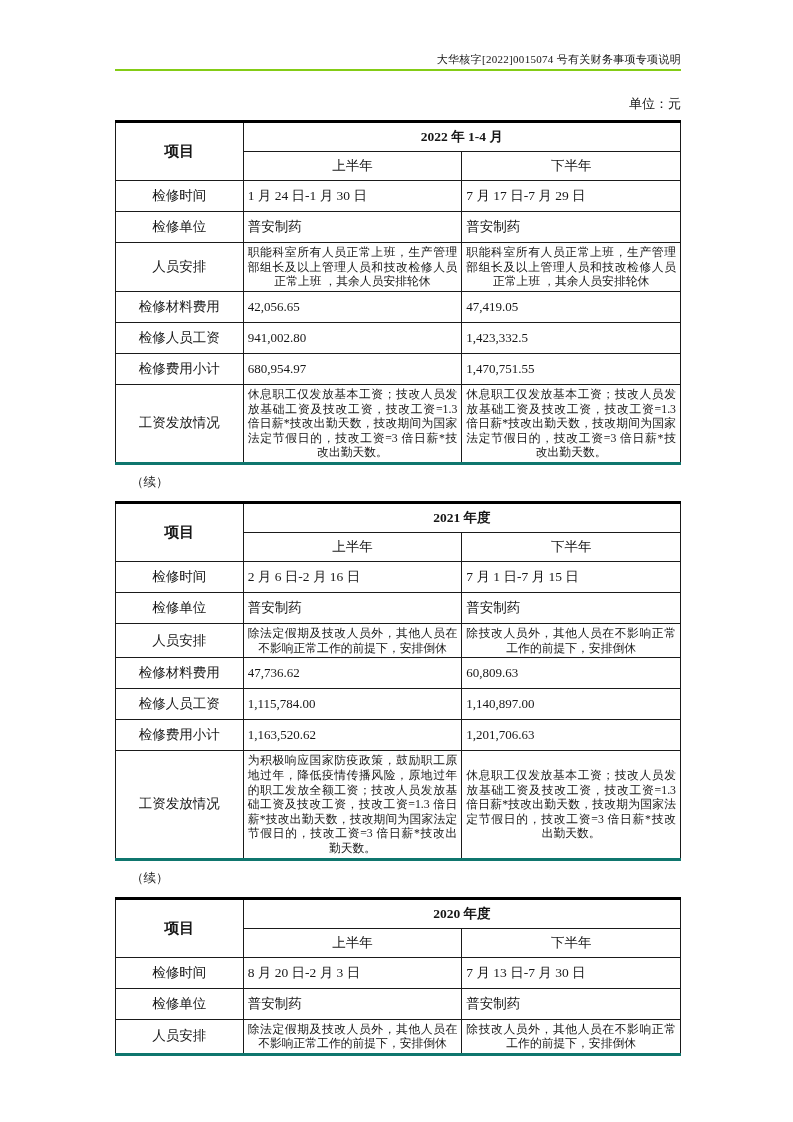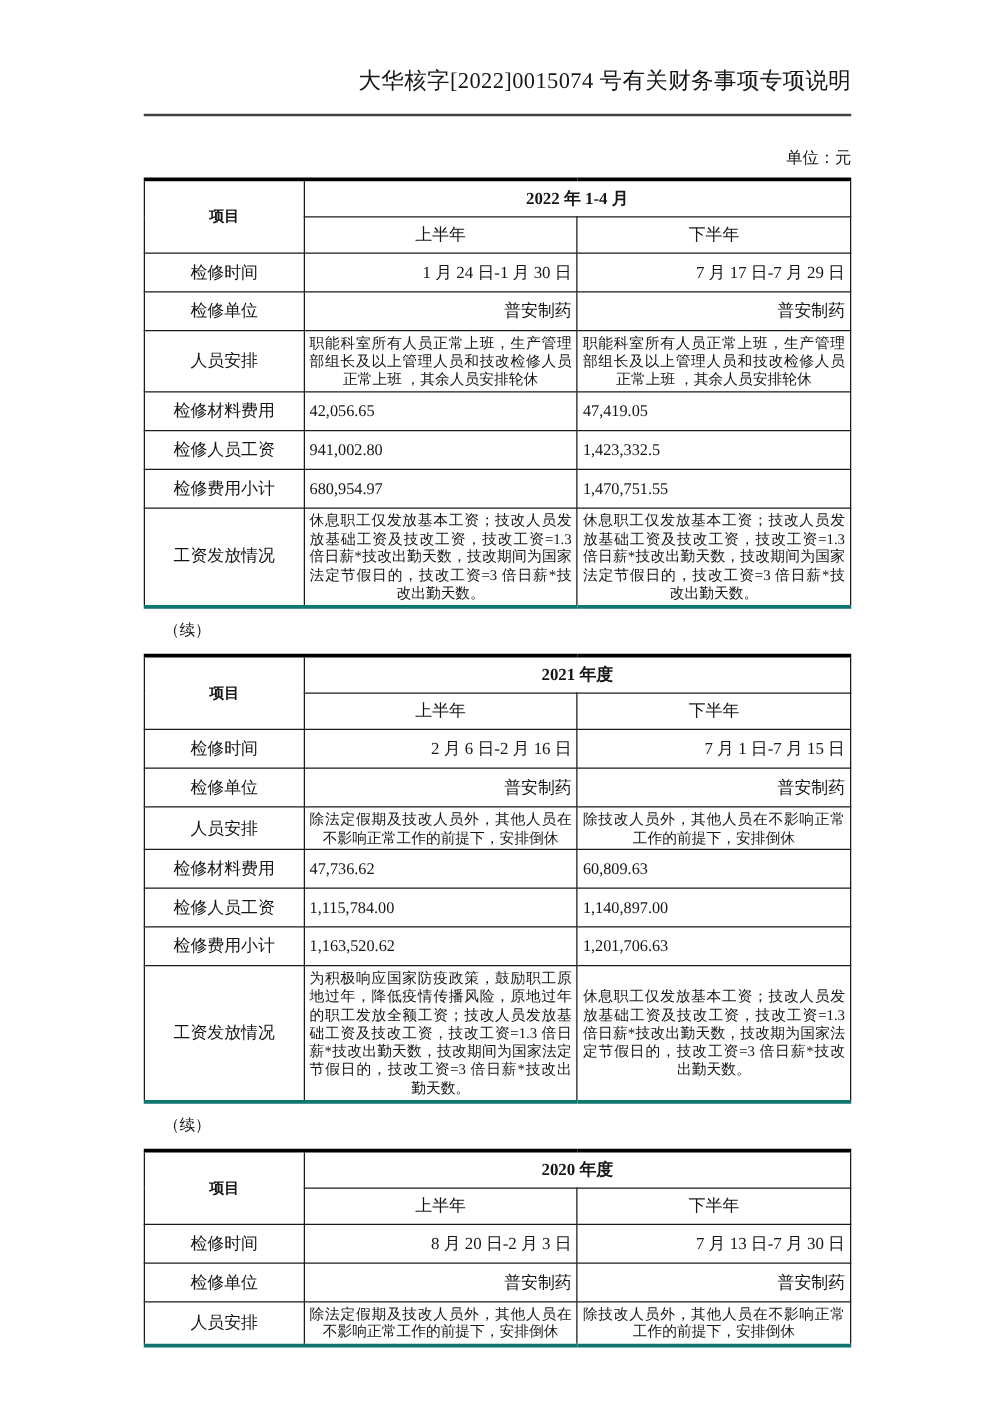--- a/index.html
+++ b/index.html
@@ -13,24 +13,24 @@
     overflow:hidden;
     box-sizing:border-box;
   }
   .content {
     position:absolute;
     left:115px; right:112px; top:0;
   }
   .doc-header {
     margin-top:52px;
     text-align:right;
-    font-size:18px;
+    font-size:11px;
     letter-spacing:0.3px;
-    padding-bottom:15px;
-    border-bottom:2px solid #404040;
+    padding-bottom:2px;
+    border-bottom:2px solid #84cc16;
   }
   .intro {
     margin-top:25px;
     font-size:15px;
   }
   .unit {
     margin-top:24px;
     margin-bottom:7px;
     text-align:right;
     font-size:13px;
@@ -41,25 +41,25 @@
     table-layout:fixed;
   }
   table.t th, table.t td {
     border:1px solid #1a1a1a;
     padding:2px 4px;
     vertical-align:middle;
     box-sizing:border-box;
   }
   table.t thead tr:first-child th { border-top:3px solid #000; }
   table.t tr.last td { border-bottom:3px solid #0f766e; }
-  th.item-h { font-size:12px; font-weight:bold; text-align:center; }
+  th.item-h { font-size:15px; font-weight:bold; text-align:center; }
   th.period { font-size:13.5px; font-weight:bold; text-align:center; height:30px; }
   th.half   { font-size:13.5px; font-weight:normal; text-align:center; height:29px; }
   td.lbl  { font-size:13.5px; text-align:center; height:31px; }
-  td.c    { font-size:13.5px; text-align:right; }
+  td.c    { font-size:13.5px; text-align:left; }
   td.num  { font-size:13px; text-align:left; padding-right:7px; }
   td.just {
     font-size:11.8px;
     line-height:1.24;
     text-align:justify;
     text-align-last:center;
     padding:4px 7px;
   }
   .cont {
     font-size:12.5px;

